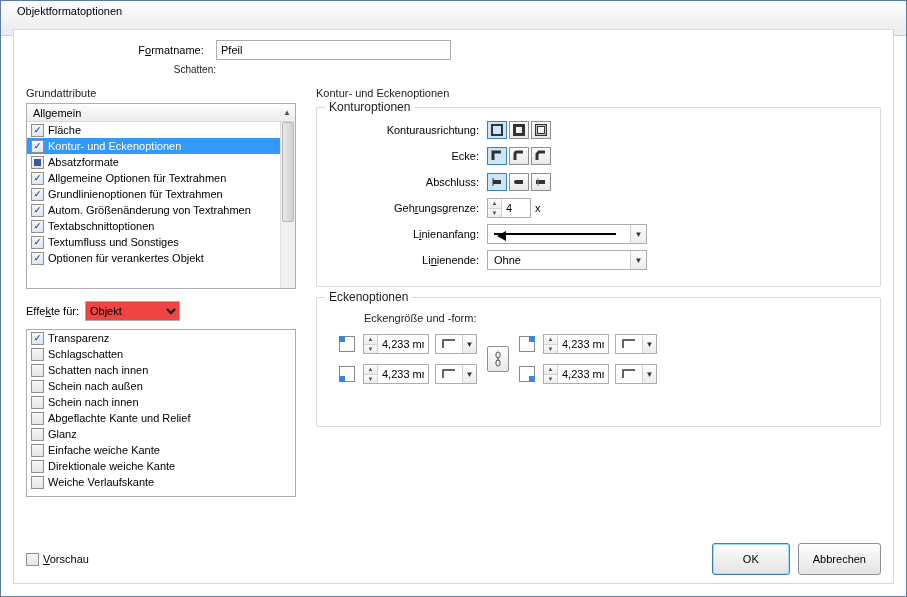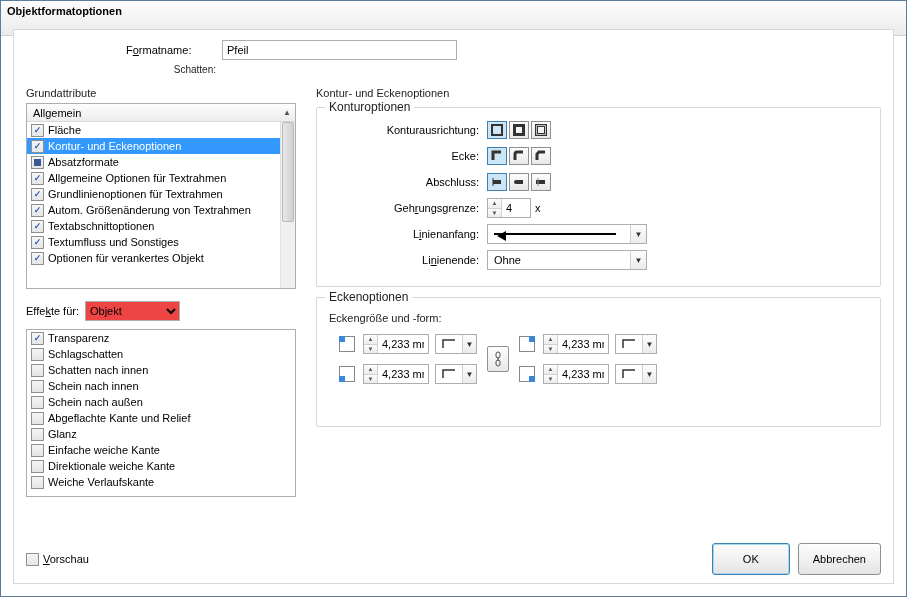--- a/index.html
+++ b/index.html
@@ -1,25 +1,25 @@
 <!DOCTYPE html>
 <html><head>
 <meta charset="utf-8">
 <style>
   * { box-sizing: border-box; font-family: "Segoe UI", Tahoma, sans-serif; font-size: 11px; }
   body { margin: 0; background: linear-gradient(to bottom, #3c6ea5, #5a8ec0); width: 907px; height: 597px; overflow: hidden; }
   .window { position: absolute; top: 0; left: 0; width: 907px; height: 597px; background: #fff; border: 1px solid #5a7ca0; box-shadow: 0 0 8px rgba(0,0,0,0.3); }
-  .titlebar { height: 35px; line-height: 20px; padding-left: 6px; background: linear-gradient(to bottom, #fdfdfd, #ebebeb); border-bottom: 1px solid #d0d0d0; font-size: 11px; color: #000; font-weight: bold; }
+  .titlebar { height: 35px; line-height: 20px; padding-left: 16px; background: linear-gradient(to bottom, #fdfdfd, #ebebeb); border-bottom: 1px solid #d0d0d0; font-size: 11px; color: #000; }
   .content { position: absolute; top: 28px; left: 12px; right: 12px; bottom: 12px; border: 1px solid #d8d8d8; background: #fff; padding: 10px 12px 8px 12px; }
 
   .row { display: flex; align-items: center; margin-bottom: 4px; }
   .und { text-decoration: underline; }
 
   .formatname-row { margin-left: 100px; }
-  .formatname-row .lbl { width: 90px; text-align: left; margin-right: 6px; }
+  .formatname-row .lbl { width: 90px; text-align: center; margin-right: 0; }
   .formatname-row input { width: 235px; height: 20px; border: 1px solid #abadb3; padding: 0 4px; }
 
   .position-row { margin-left: 100px; margin-top: 2px; margin-bottom: 12px; }
   .position-row .lbl { width: 90px; text-align: right; font-size: 10px; color: #222; }
 
   .columns { display: flex; gap: 20px; }
   .col-left { width: 270px; }
   .col-right { flex: 1; }
 
   .section-title { font-size: 11px; color: #222; margin-bottom: 4px; }
@@ -83,21 +83,21 @@
   .linkbtn { width:22px; height:26px; border:1px solid #8e8f8f; border-radius:2px; background:linear-gradient(to bottom,#fdfdfd,#e8e8e8); display:flex; align-items:center; justify-content:center; justify-self:center; grid-row: span 2; }
   .linkbtn svg { width:10px; height:16px; }
 
   .footer { position:absolute; left:12px; right:12px; bottom:8px; display:flex; align-items:center; }
   .footer .chk-row { display:flex; align-items:center; gap:4px; }
   .footer .btns { margin-left:auto; display:flex; gap:8px; }
   .btn { min-width:78px; height:32px; border:1px solid #8e8f8f; border-radius:3px; background:linear-gradient(to bottom,#fdfdfd,#e4e4e4); display:flex; align-items:center; justify-content:center; padding:0 14px; }
   .btn.primary { border:1px solid #3c7fb1; box-shadow:inset 0 0 0 1px #a7d9f5; }
 
   .right-heading { font-size:11px; color:#222; margin-bottom:4px; }
-  .sub-label { margin-top:4px; margin-bottom:2px; color:#222; }
+  .sub-label { margin-top:4px; margin-bottom:2px; color:#222;margin-left:35px; }
 </style>
 </head>
 <body>
 
 <div class="window">
   <div class="titlebar">
     <span>Objektformatoptionen</span>
   </div>
 
   <div class="content">
@@ -176,25 +176,25 @@
               <div class="item">
                 <span class="chk"></span>
                 <span class="txt">Schlagschatten</span>
               </div>
               <div class="item">
                 <span class="chk"></span>
                 <span class="txt">Schatten nach innen</span>
               </div>
               <div class="item">
                 <span class="chk"></span>
+                <span class="txt">Schein nach außen</span>
+              </div>
+              <div class="item">
+                <span class="chk"></span>
                 <span class="txt">Schein nach innen</span>
-              </div>
-              <div class="item">
-                <span class="chk"></span>
-                <span class="txt">Schein nach außen</span>
               </div>
               <div class="item">
                 <span class="chk"></span>
                 <span class="txt">Abgeflachte Kante und Relief</span>
               </div>
               <div class="item">
                 <span class="chk"></span>
                 <span class="txt">Glanz</span>
               </div>
               <div class="item">

